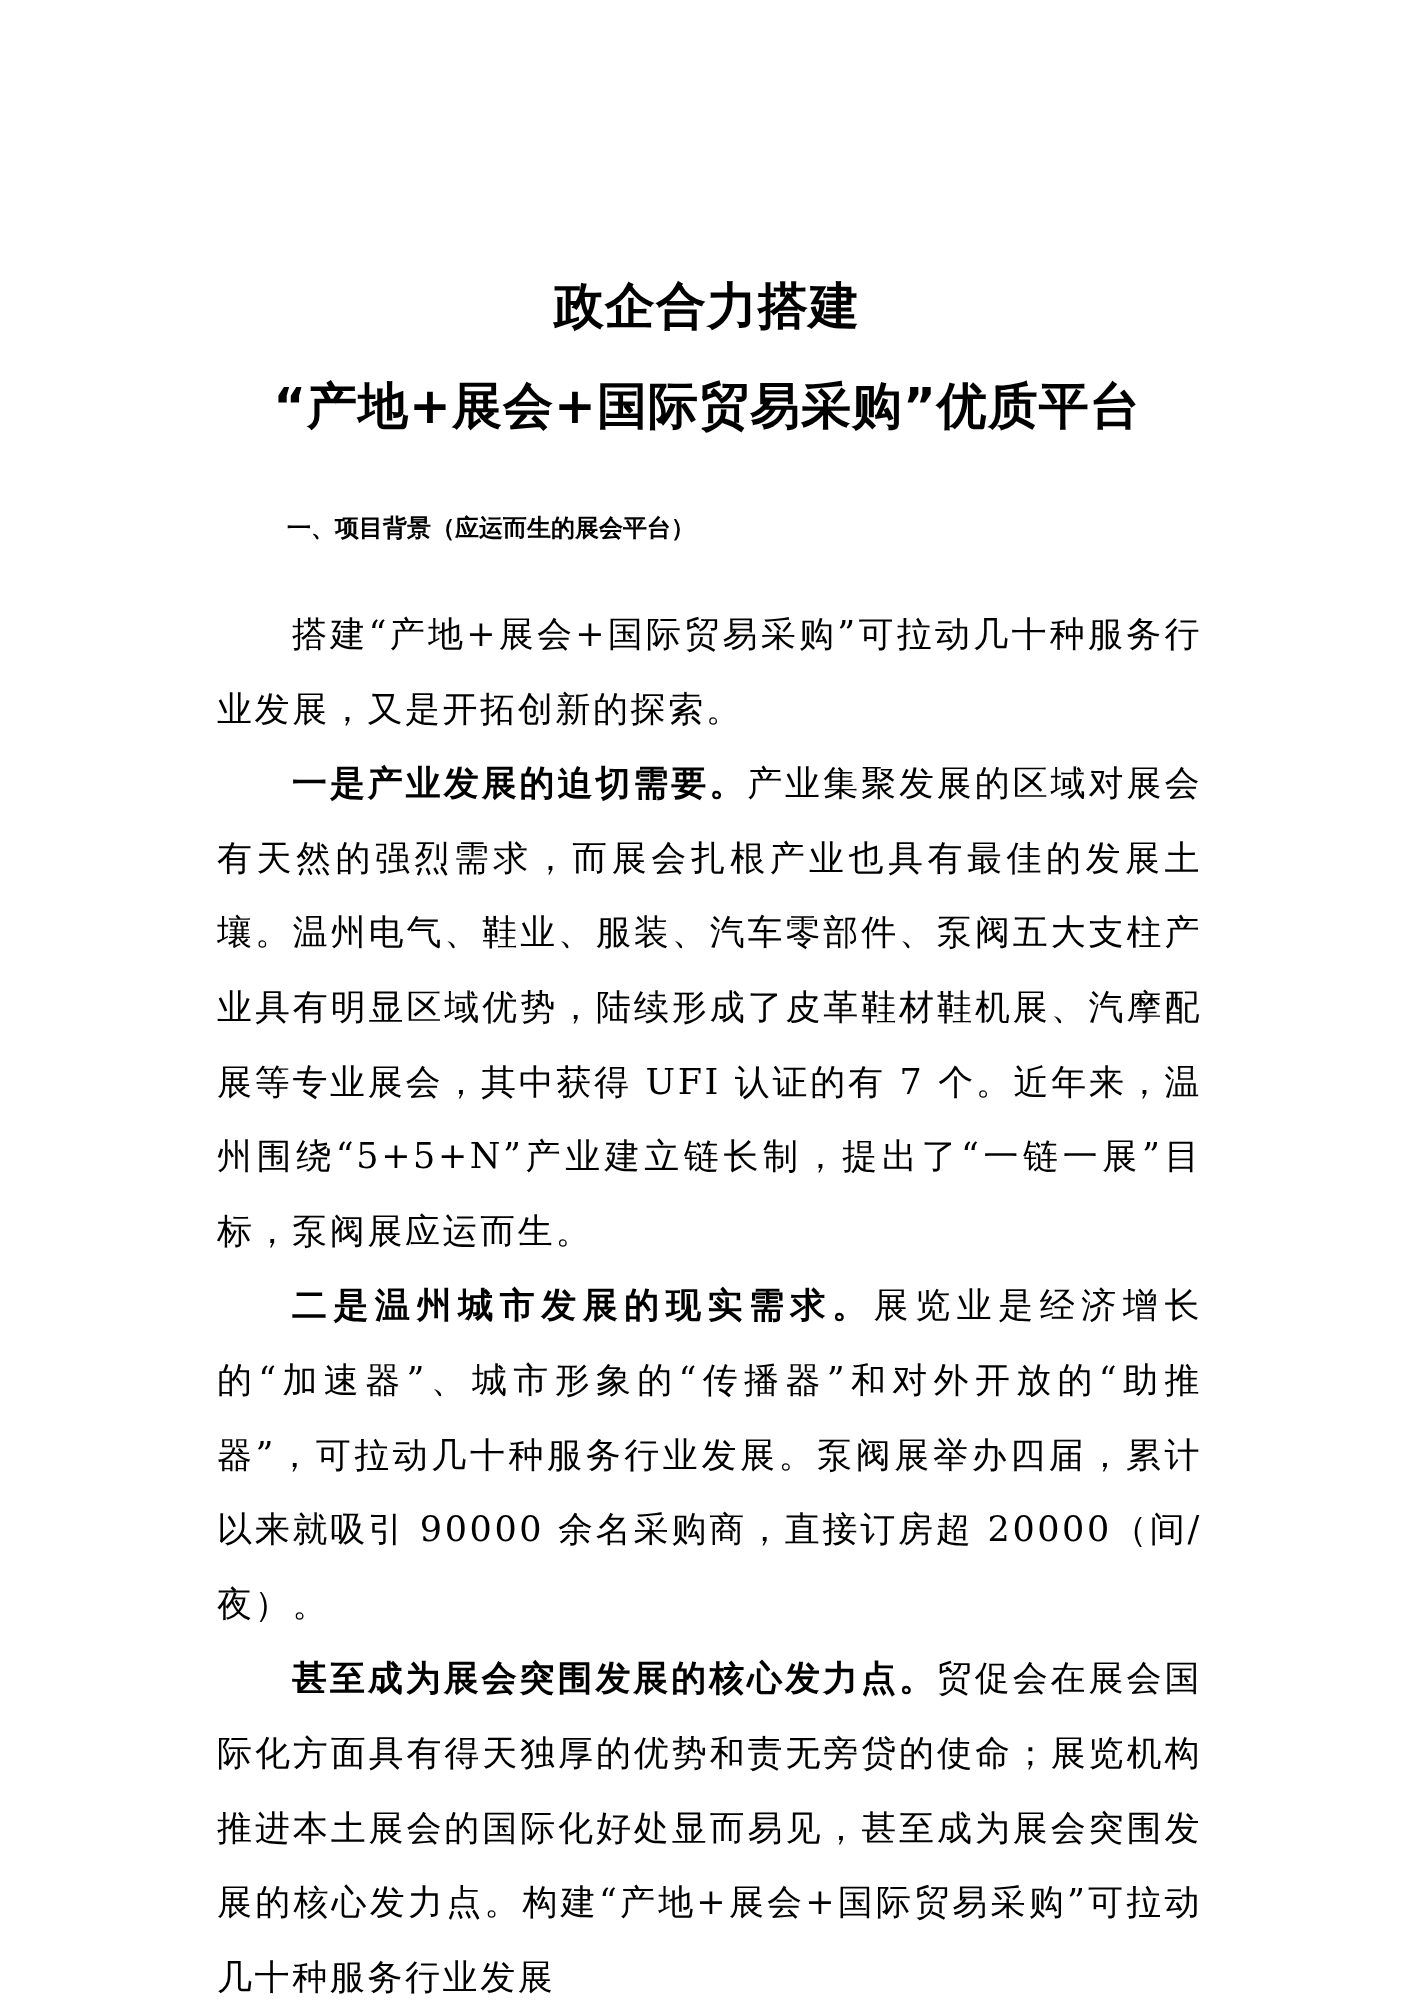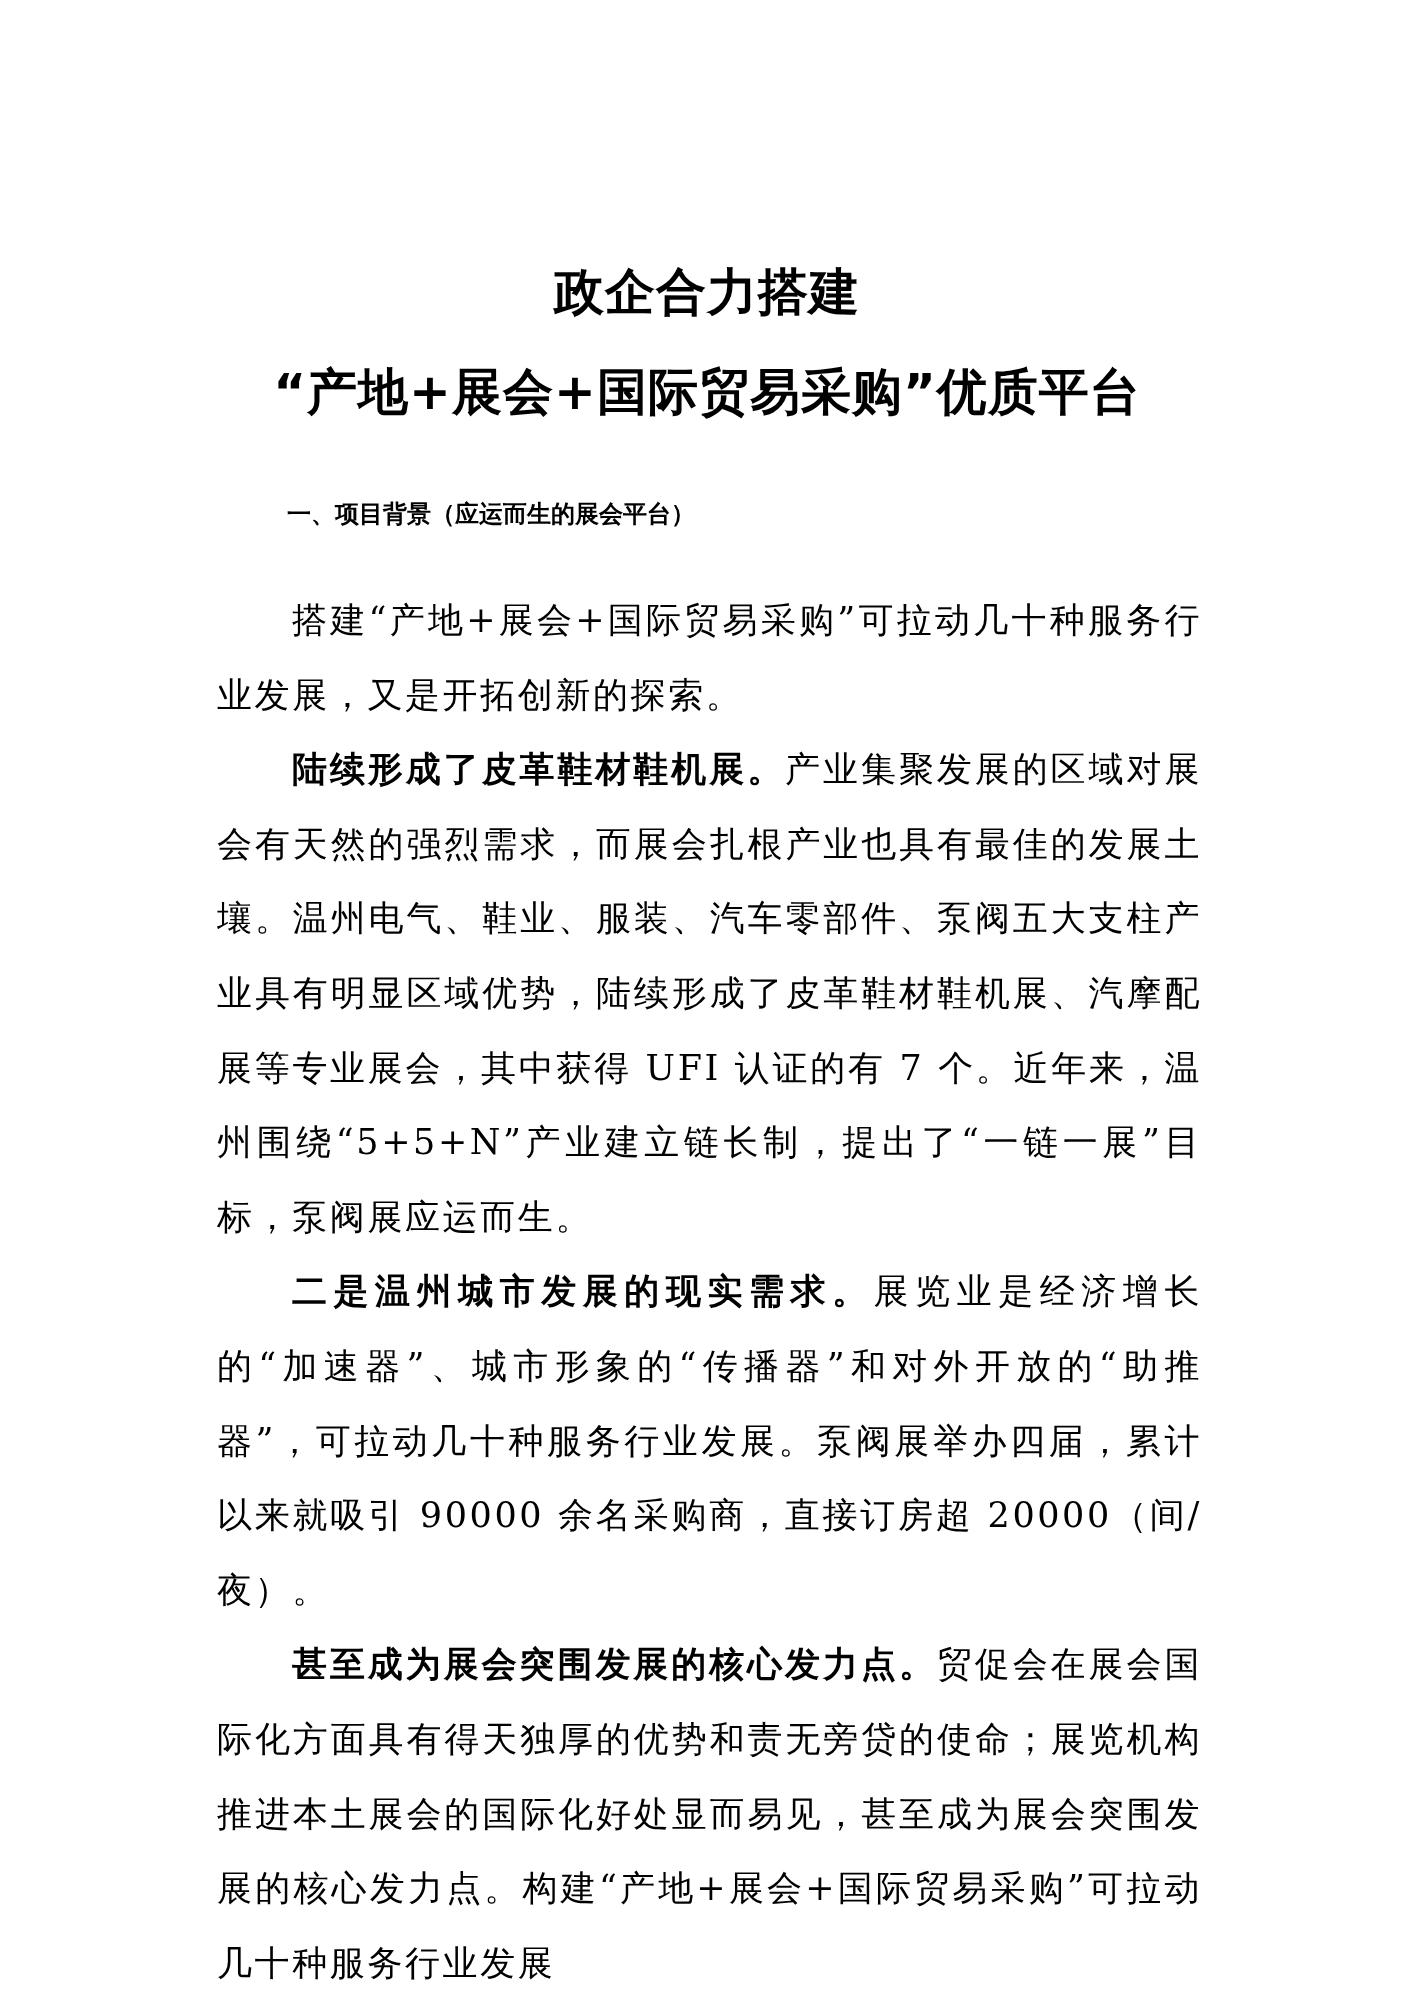--- a/index.html
+++ b/index.html
@@ -1,17 +1,17 @@
 <!DOCTYPE html>
 <html><head>
 <meta charset="utf-8">
 <style>
   html, body { margin: 0; padding: 0; background: #ffffff; }
   body { width: 1414px; height: 2000px; position: relative; overflow: hidden; color: #000; }
-  .page { position: absolute; left: 0; top: 0; width: 1414px; height: 1536px; background: #fff; border-radius: 18px; }
+  .page { position: absolute; left: 0; top: 14px; width: 1414px; height: 1536px; background: #fff; border-radius: 18px; }
   .title { position: absolute; left: 0; width: 1414px; text-align: center;
            font-family: "DejaVu Sans", "Liberation Sans", sans-serif; font-weight: bold;
            font-size: 50px; line-height: 60px; letter-spacing: 1px; }
   .title.l1 { top: 262px; }
   .title.l2 { top: 338px; margin-top: 24px; }
   .heading { position: absolute; left: 287px; top: 494px;
              font-family: "DejaVu Sans", "Liberation Sans", sans-serif; font-weight: bold;
              font-size: 24px; line-height: 40px; }
   .body { position: absolute; left: 217px; top: 583px; width: 985px;
           font-family: "DejaVu Serif", "Liberation Serif", serif;
@@ -23,17 +23,17 @@
 <body>
 
 <div class="page">
   <div class="title l1">政企合力搭建</div>
   <div class="title l2">“产地+展会+国际贸易采购”优质平台</div>
 
   <div class="heading">一、项目背景（应运而生的展会平台）</div>
 
   <div class="body">
     <p class="para"><span class="lead"></span><span>搭建“产地+展会+国际贸易采购”可拉动几十种服务行业发展，又是开拓创新的探索。</span></p>
-    <p class="para"><span class="lead">陆续形成了皮革鞋材鞋机展。</span><span>产业集聚发展的区域对展会有天然的强烈需求，而展会扎根产业也具有最佳的发展土壤。温州电气、鞋业、服装、汽车零部件、泵阀五大支柱产业具有明显区域优势，陆续形成了皮革鞋材鞋机展、汽摩配展等专业展会，其中获得 UFI 认证的有 7 个。近年来，温州围绕“5+5+N”产业建立链长制，提出了“一链一展”目标，泵阀展应运而生。</span></p>
+    <p class="para"><span class="lead">一是产业发展的迫切需要。</span><span>产业集聚发展的区域对展会有天然的强烈需求，而展会扎根产业也具有最佳的发展土壤。温州电气、鞋业、服装、汽车零部件、泵阀五大支柱产业具有明显区域优势，陆续形成了皮革鞋材鞋机展、汽摩配展等专业展会，其中获得 UFI 认证的有 7 个。近年来，温州围绕“5+5+N”产业建立链长制，提出了“一链一展”目标，泵阀展应运而生。</span></p>
     <p class="para"><span class="lead">二是温州城市发展的现实需求。</span><span>展览业是经济增长的“加速器”、城市形象的“传播器”和对外开放的“助推器”，可拉动几十种服务行业发展。泵阀展举办四届，累计以来就吸引 90000 余名采购商，直接订房超 20000（间/夜）。</span></p>
     <p class="para"><span class="lead">甚至成为展会突围发展的核心发力点。</span><span>贸促会在展会国际化方面具有得天独厚的优势和责无旁贷的使命；展览机构推进本土展会的国际化好处显而易见，甚至成为展会突围发展的核心发力点。构建“产地+展会+国际贸易采购”可拉动几十种服务行业发展</span></p>
   </div>
 </div>
 
 </body></html>

